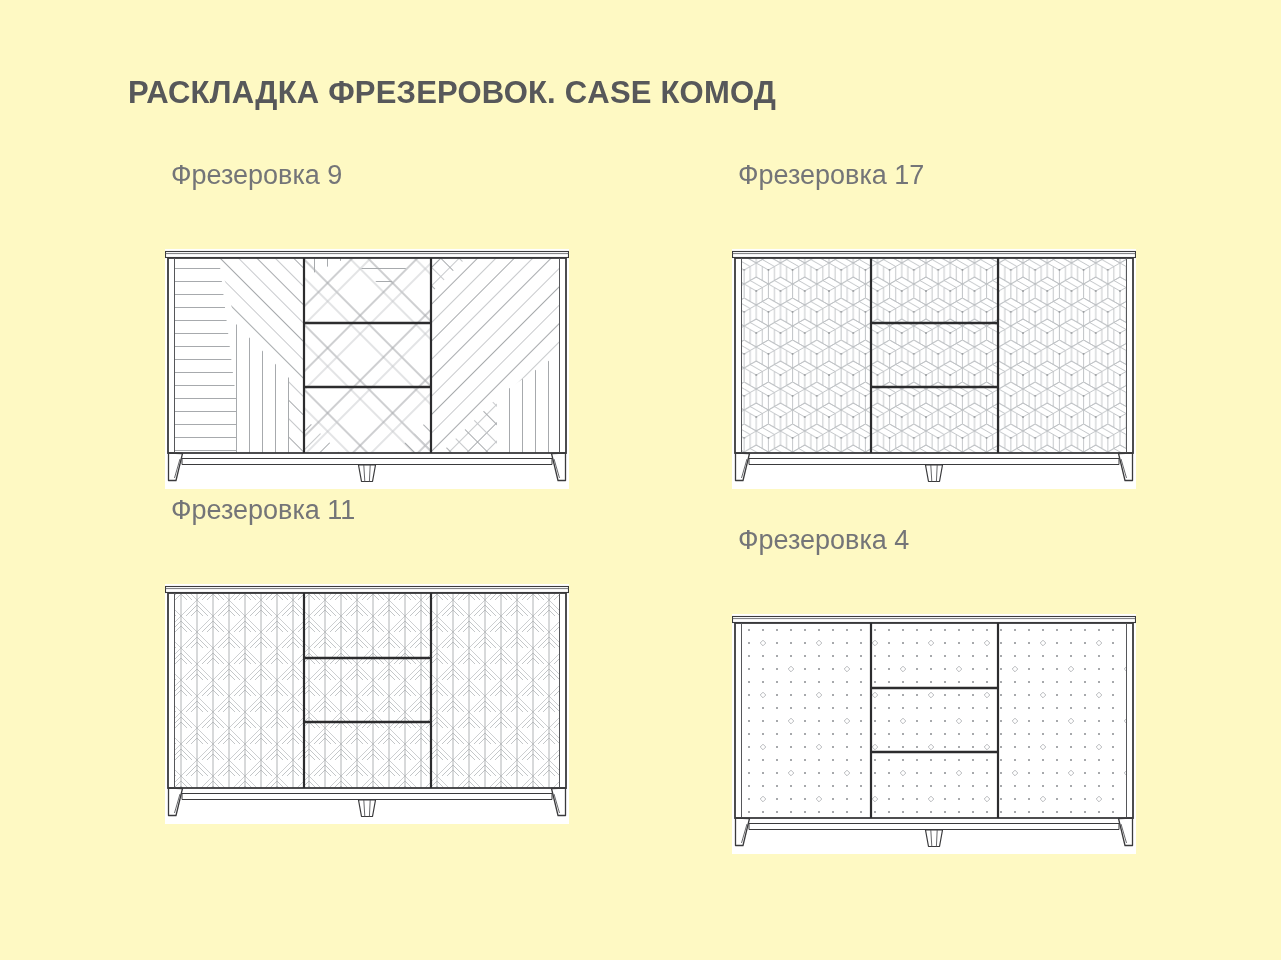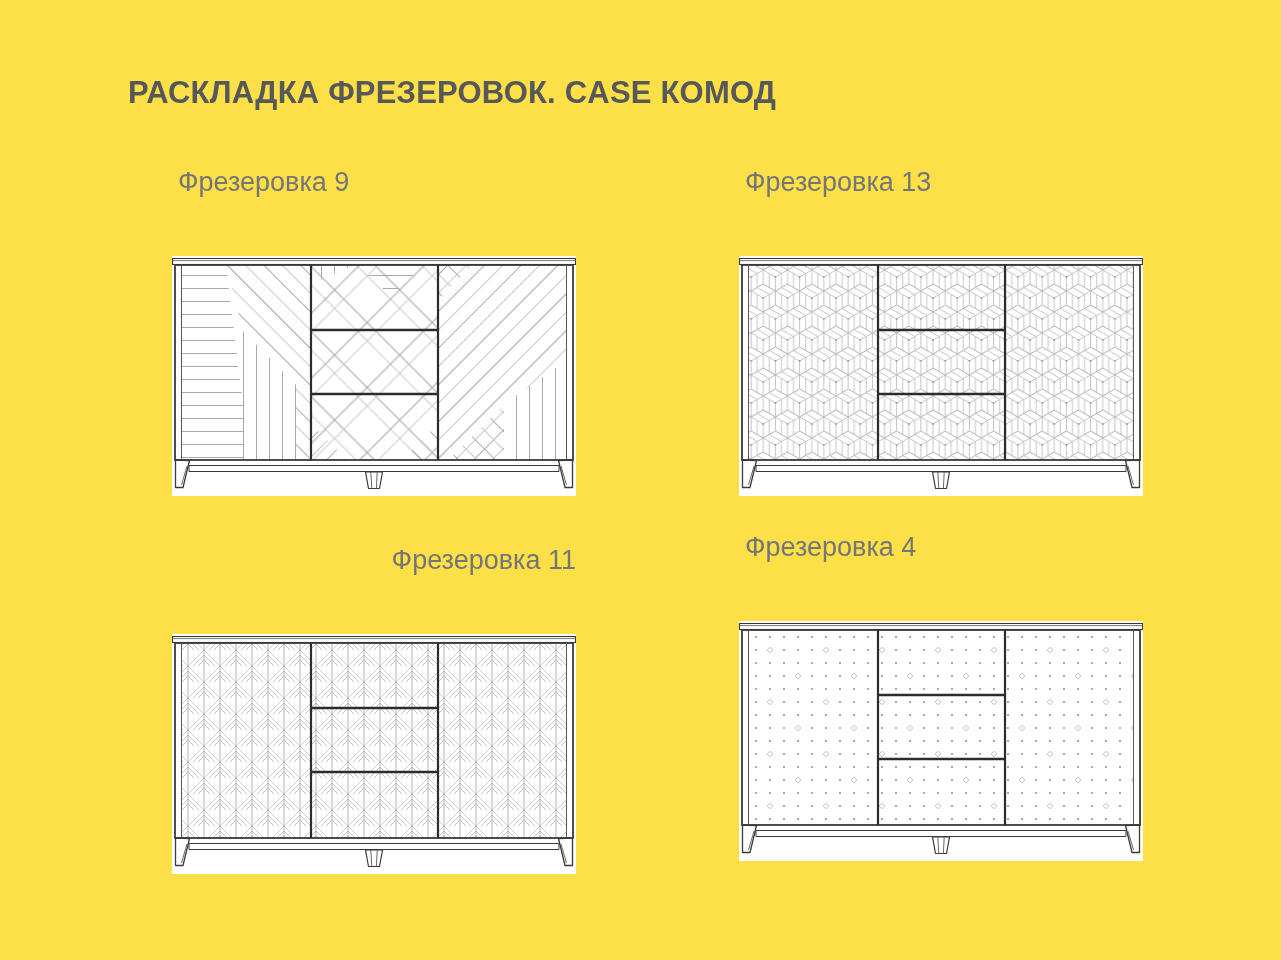--- a/index.html
+++ b/index.html
@@ -1,23 +1,23 @@
 <!DOCTYPE html>
 <html><head>
 <meta charset="utf-8">
 <style>
   html,body{margin:0;padding:0;background:#fff;}
-  .page{position:relative;width:1281px;height:960px;background:#fde047;overflow:hidden;
+  .page{position:relative;width:1281px;height:960px;background:#fef9c3;overflow:hidden;
         font-family:"Liberation Sans",sans-serif;}
   .page-title{position:absolute;left:128px;top:74px;margin:0;font-size:31px;line-height:38px;
         font-weight:700;letter-spacing:.2px;color:#57585a;}
-  figure{position:absolute;margin:15px;padding:0;}
+  figure{position:absolute;margin:8px;padding:0;}
   figure.v9 {left:157px;top:150px;}
   figure.v10{left:724px;top:150px;}
-  figure.v11{left:157px;top:528px;text-align:right;}
+  figure.v11{left:157px;top:485px;}
   figure.v12{left:724px;top:515px;}
   figcaption{margin:0 0 0 6px;font-size:27px;line-height:34px;font-weight:400;color:#747578;}
   .drawing{margin-top:57px;width:404px;height:240px;}
   .drawing svg{display:block;}
 </style>
 </head>
 <body>
 
 <div class="page">
   <h1 class="page-title">РАСКЛАДКА ФРЕЗЕРОВОК. CASE КОМОД</h1>
@@ -83,21 +83,21 @@
   <path d="M400.5 204 L400.5 231.5 L393 231.5 L386.5 204.5 Z" fill="#fff" stroke="#3a3a3c" stroke-width="1.3" stroke-linejoin="round"></path>
   <line x1="389" y1="210" x2="394.5" y2="229" stroke="#56575a" stroke-width="0.9"></line>
   <path d="M193.5 216 L210.5 216 L207.5 232.5 L196.5 232.5 Z" fill="#fff" stroke="#3a3a3c" stroke-width="1.2" stroke-linejoin="round"></path>
   <line x1="198.8" y1="216" x2="199.8" y2="232.5" stroke="#56575a" stroke-width="0.9"></line>
   <line x1="205.2" y1="216" x2="204.4" y2="232.5" stroke="#56575a" stroke-width="0.9"></line>
 </svg>
       </div>
   </figure>
 
   <figure class="v10">
-    <figcaption>Фрезеровка 13</figcaption>
+    <figcaption>Фрезеровка 17</figcaption>
     <div class="drawing">
         <svg viewBox="0 0 404 240" width="404" height="240" xmlns="http://www.w3.org/2000/svg" role="img">
   <defs>
             <pattern id="p-1" width="24.25" height="42" patternUnits="userSpaceOnUse">
       <path d="M0 -14 L12.12 -7 L12.12 7 L0 14 L-12.12 7 L-12.12 -7 Z M-12.12 -7 L0 0 L12.12 -7 M0 0 L0 14 M-6.06 -10.5 L6.06 -3.5 M-6.06 -3.5 L-6.06 10.5 M6.06 -3.5 L6.06 10.5 M24.25 -14 L36.37 -7 L36.37 7 L24.25 14 L12.13 7 L12.13 -7 Z M12.13 -7 L24.25 0 L36.37 -7 M24.25 0 L24.25 14 M18.19 -10.5 L30.31 -3.5 M18.19 -3.5 L18.19 10.5 M30.31 -3.5 L30.31 10.5 M12.12 7 L24.24 14 L24.24 28 L12.12 35 L0 28 L0 14 Z M0 14 L12.12 21 L24.24 14 M12.12 21 L12.12 35 M6.06 10.5 L18.18 17.5 M6.06 17.5 L6.06 31.5 M18.18 17.5 L18.18 31.5 M0 28 L12.12 35 L12.12 49 L0 56 L-12.12 49 L-12.12 35 Z M-12.12 35 L0 42 L12.12 35 M0 42 L0 56 M-6.06 31.5 L6.06 38.5 M-6.06 38.5 L-6.06 52.5 M6.06 38.5 L6.06 52.5 M24.25 28 L36.37 35 L36.37 49 L24.25 56 L12.13 49 L12.13 35 Z M12.13 35 L24.25 42 L36.37 35 M24.25 42 L24.25 56 M18.19 31.5 L30.31 38.5 M18.19 38.5 L18.19 52.5 M30.31 38.5 L30.31 52.5 " fill="none" stroke="#bcbfc2" stroke-width="0.9"></path>
       <circle cx="12.12" cy="21" r="0.9" fill="#929598"></circle>
       <circle cx="0" cy="0" r="0.9" fill="#929598"></circle>
               <circle cx="24.25" cy="0" r="0.9" fill="#929598"></circle>
       <circle cx="0" cy="42" r="0.9" fill="#929598"></circle>
               <circle cx="24.25" cy="42" r="0.9" fill="#929598"></circle>

